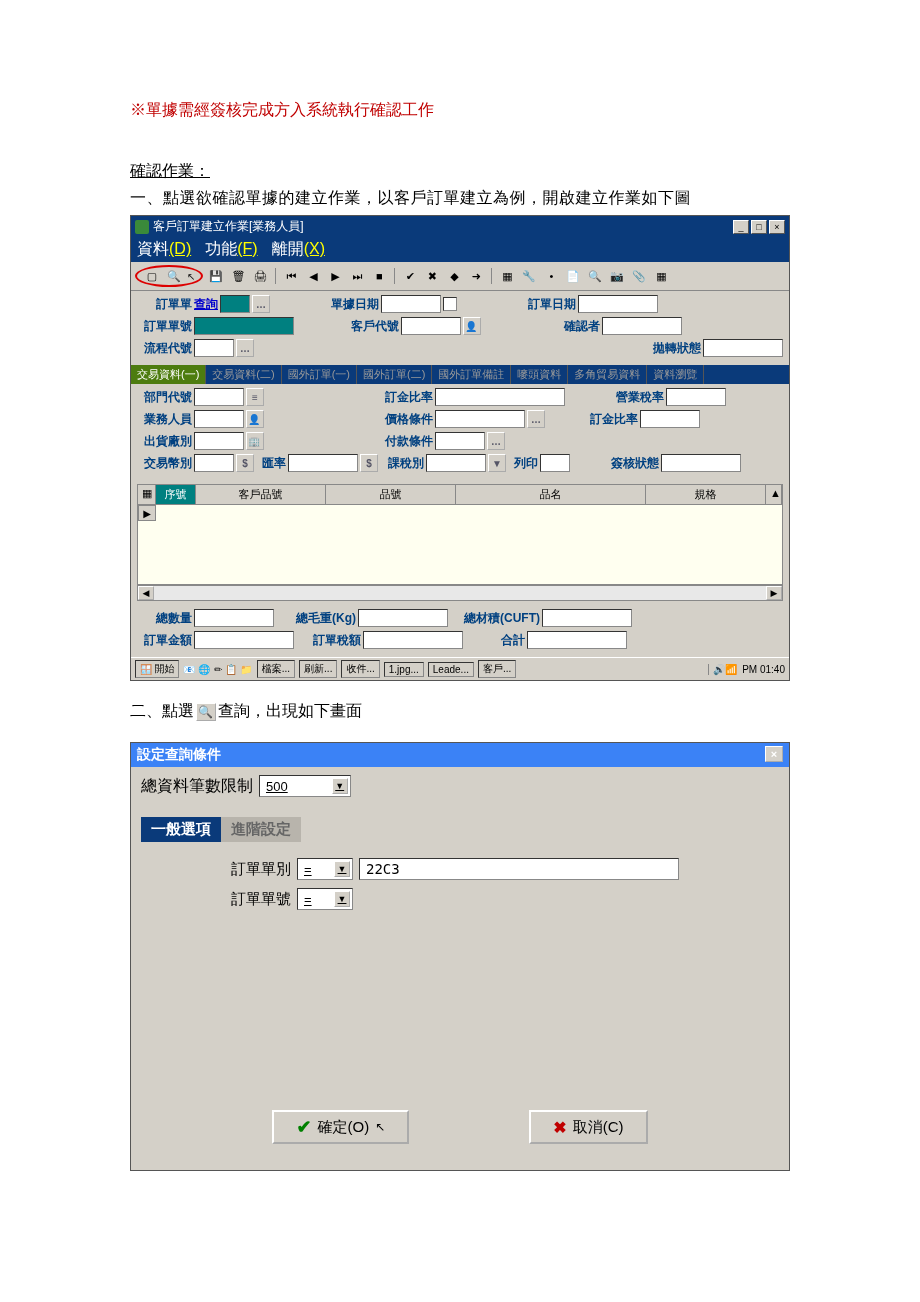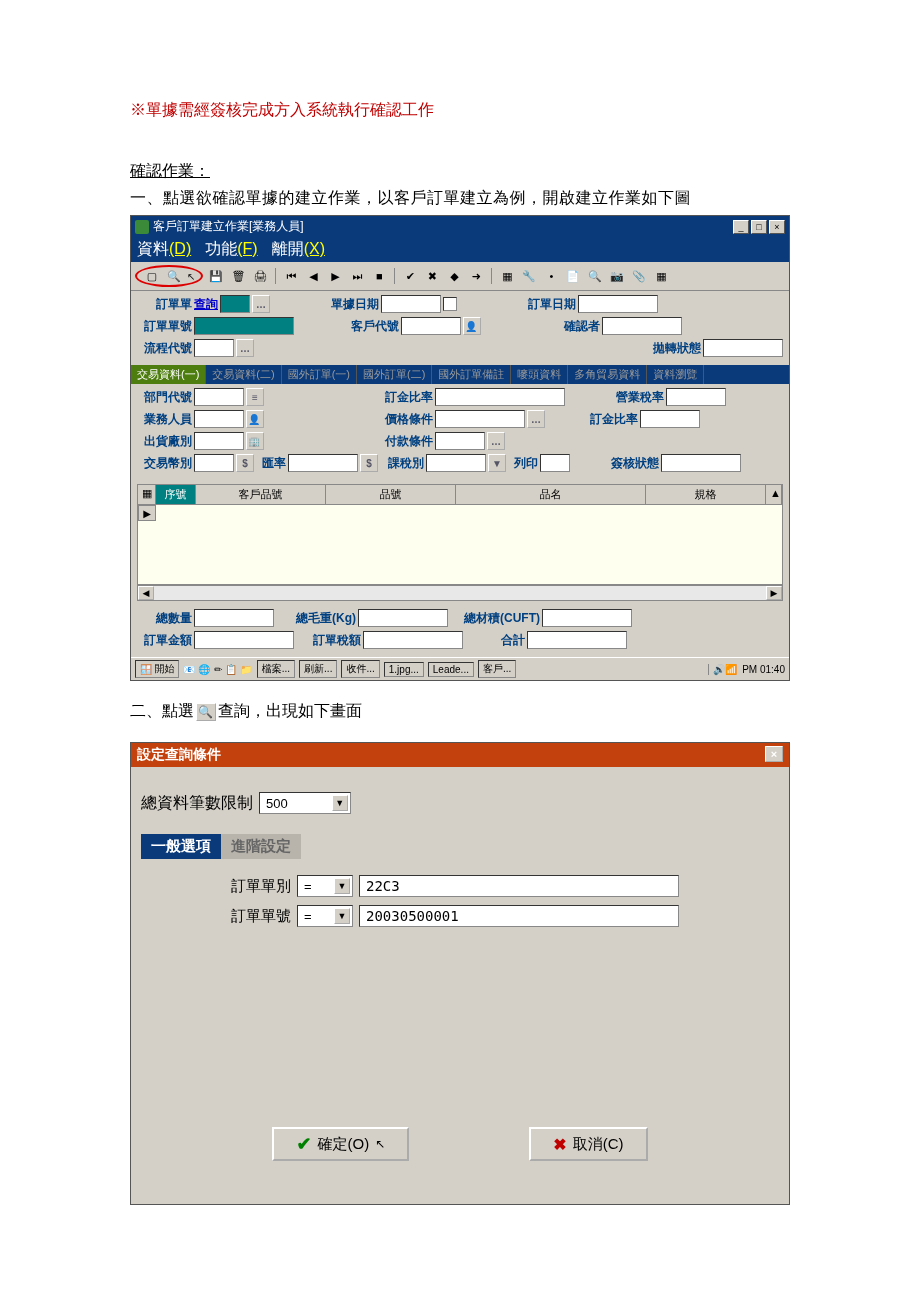--- a/index.html
+++ b/index.html
@@ -49,27 +49,27 @@
   .taskbar { background: #d4d0c8; border-top: 1px solid #fff; display:flex; align-items:center; font-size: 10px; padding: 2px 4px; gap: 4px; }
   .task-item { border: 1px inset #888; padding: 1px 4px; display:inline-flex; align-items:center; gap:2px; }
   .tray { margin-left:auto; display:flex; gap:4px; align-items:center; border-left:1px solid #888; padding-left:4px; }
   
   
   .sec2 { margin-top: 20px; font-size: 16px; display: flex; align-items: center; gap: 2px; }
   .inline-icon { width: 20px; height: 18px; background: #d4d0c8; border: 1px outset #fff; display: inline-flex; align-items: center; justify-content: center; font-size: 12px; vertical-align: middle; }
   
   
   .dlg { border: 1px solid #555; background: #d4d0c8; margin-top: 20px; font-size: 13px; }
-  .dlg-title { background: #c2410c; color: #fff; padding: 3px 6px; display:flex; font-size: 14px; font-weight: bold; }
+  .dlg-title { background: #3b82f6; color: #fff; padding: 3px 6px; display:flex; font-size: 14px; font-weight: bold; }
   .dlg-close { width: 18px; height: 16px; background: #d4d0c8; border:1px outset #fff; text-align:center; line-height:14px; font-size:11px; font-weight:bold; margin-left:auto; }
-  .dlg-body { padding: 25px 10px; }
+  .dlg-body { padding: 8px 10px; }
   .dlg-row { display:flex; align-items:center; gap:6px; margin-bottom: 8px; }
   .dlg-lbl { font-size: 16px; color: #000; }
   .dlg-lbl-right { font-size: 15px; color: #000; width: 140px; text-align: right; }
-  .dlg-select { background:#fff; border:1px inset #888; height:22px; display:inline-flex; align-items:center; padding:0 2px 0 6px; }
+  .dlg-select { background:#fff; border:1px inset #888; height:22px; display:inline-flex; align-items:center; padding:0 2px 0 6px;text-decoration:underline; }
   .dlg-select .dd { width:16px;height:16px;background:#d4d0c8;border:1px outset #fff; font-size:9px; text-align:center; line-height:14px; margin-left:4px; }
   .dlg-input { background:#fff; border:1px inset #888; height:22px; padding:2px 6px; font-size:14px; font-family: monospace; }
   .dlg-tabs { display:flex; margin-top: 20px; }
   .dlg-tab { padding: 3px 10px; font-size: 15px; font-weight:bold; }
   .dlg-tab.active { background:#0a3a7a; color:#fff; }
   .dlg-tab.inactive { background:#b8b4ac; color:#666; }
   .dlg-panel { background:#d4d0c8; padding: 16px 10px 180px 10px; }
   .dlg-actions { display:flex; justify-content:center; gap: 120px; padding: 12px 0 18px 0; }
   .dlg-act-btn { background:#d4d0c8; border:2px outset #fff; padding: 4px 22px; font-size: 15px; display:inline-flex; align-items:center; gap:6px; }
   .chk-mark { color:#008000; font-weight:bold; font-size:18px; }
@@ -310,21 +310,20 @@
           <span class="dd" style="margin-left:auto">▼</span>
         </span>
         <span class="dlg-input" style="width:320px">22C3</span>
       </div>
       <div class="dlg-row">
         <span class="dlg-lbl-right">訂單單號</span>
         <span class="dlg-select" style="width:56px">
           <span>=</span>
           <span class="dd" style="margin-left:auto">▼</span>
         </span>
-        <span class="dlg-input" style="width:320px">20030500001</span>
       </div>
     </div>
     <div class="dlg-actions">
       <button class="dlg-act-btn">
         <span class="chk-mark">✔</span>
         <span>確定(O)</span>
           <span class="cursor">↖</span>
       </button>
       <button class="dlg-act-btn">
         <span class="x-mark">✖</span>

